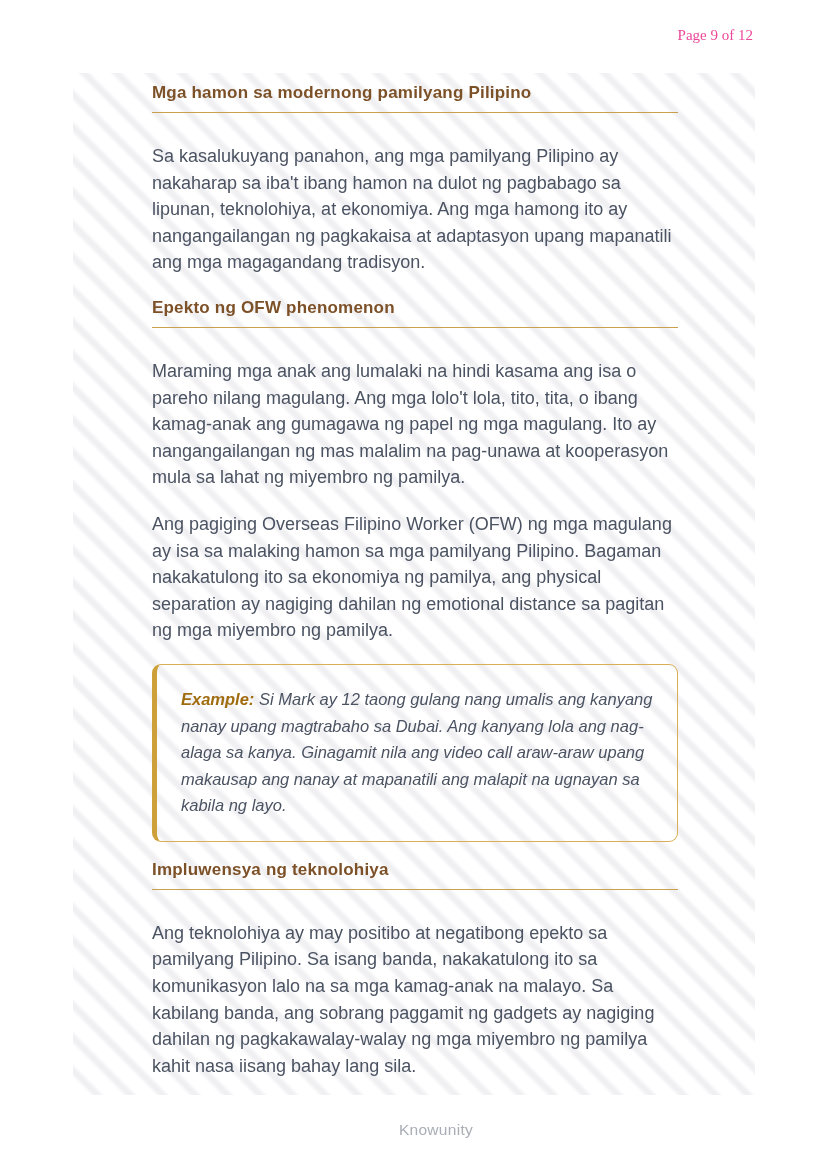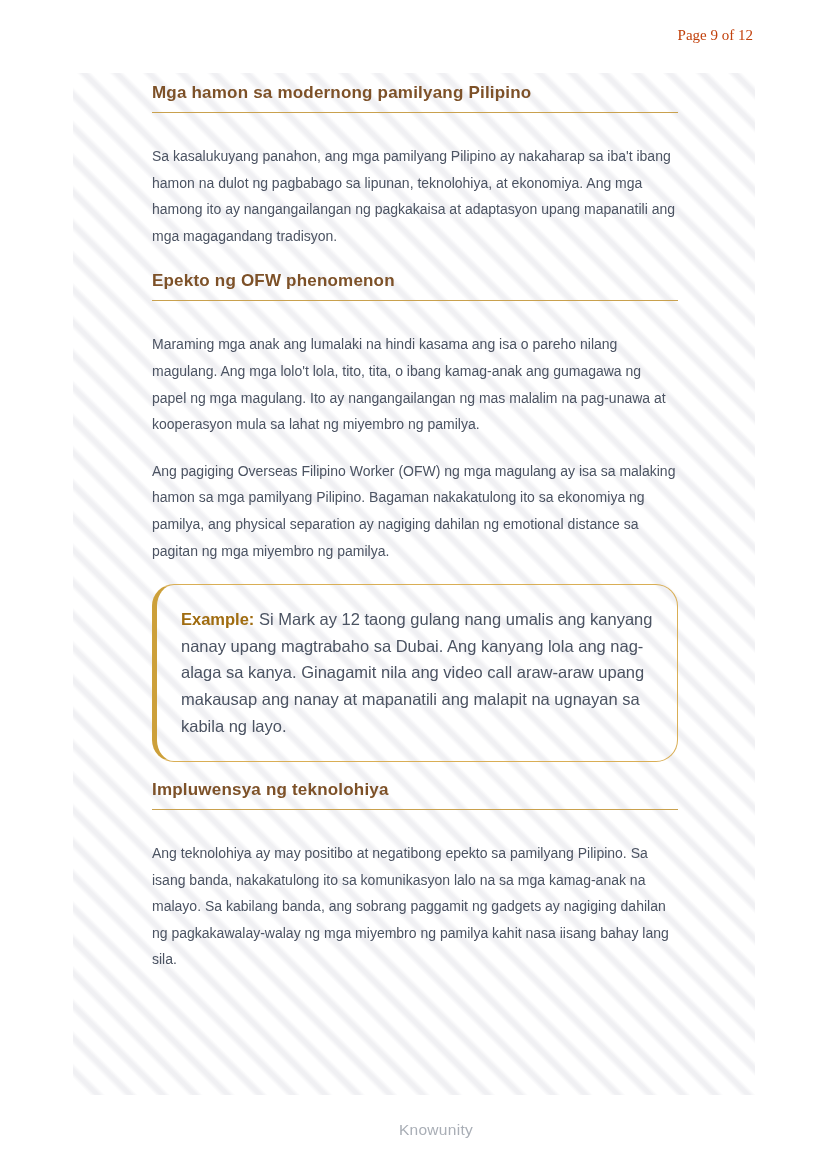--- a/index.html
+++ b/index.html
@@ -13,21 +13,21 @@
   .page {
     position: relative;
     width: 828px; height: 1171px;
     background: #ffffff;
   }
   .page-indicator {
     position: absolute;
     top: 27px; right: 75px;
     font-family: "Liberation Serif", serif;
     font-size: 15px;
-    color: #c2410c;
+    color: #ec4899;
   }
   .card {
     position: absolute;
     left: 73px; top: 73px;
     width: 682px; height: 1022px;
     background: repeating-linear-gradient(
       45deg,
       #ffffff 0px, #ffffff 12px,
       #f0f0f3 16px, #f0f0f3 19px,
       #ffffff 23px
@@ -44,33 +44,34 @@
     line-height: 23px;
     font-weight: 700;
     color: #7d5128;
     letter-spacing: 0.2px;
     padding-bottom: 8px;
     border-bottom: 1px solid #c9a14e;
     margin: 16px 0 30px 0;
   }
   .content section:first-child h2 { margin-top: 0; }
   p.body-text {
-    font-size: 14px;
+    font-size: 18px;
     line-height: 26.6px;
     color: #4b5362;
     margin: 0 0 20px 0;
   }
   .example-box {
     margin: 8px 0 15px 0;
     width: 526px;
     border: 1px solid #d9ae55;
     border-left: 5px solid #cda03a;
-    border-radius: 22px;
+    border-radius: 9px;
     padding: 21px 9px 22px 24px;
     background: transparent;
+    font-style: italic;
   }
   .example-box p {
     font-size: 16.5px;
     line-height: 26.6px;
     color: #4b5362;
   }
   .example-label {
     font-weight: 700;
     color: #a06c10;
   }

